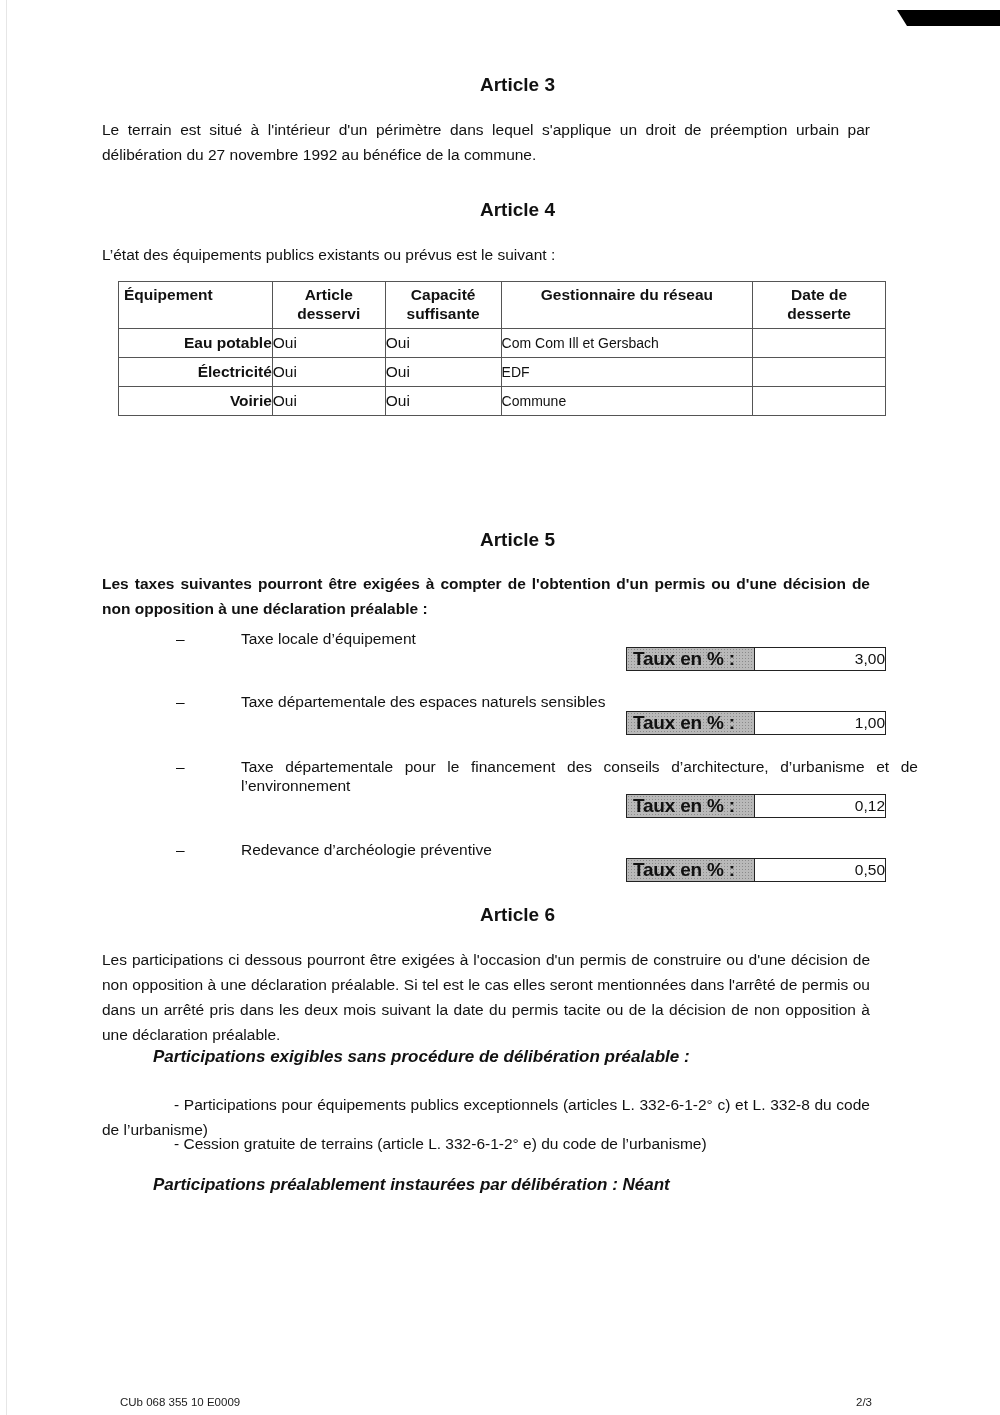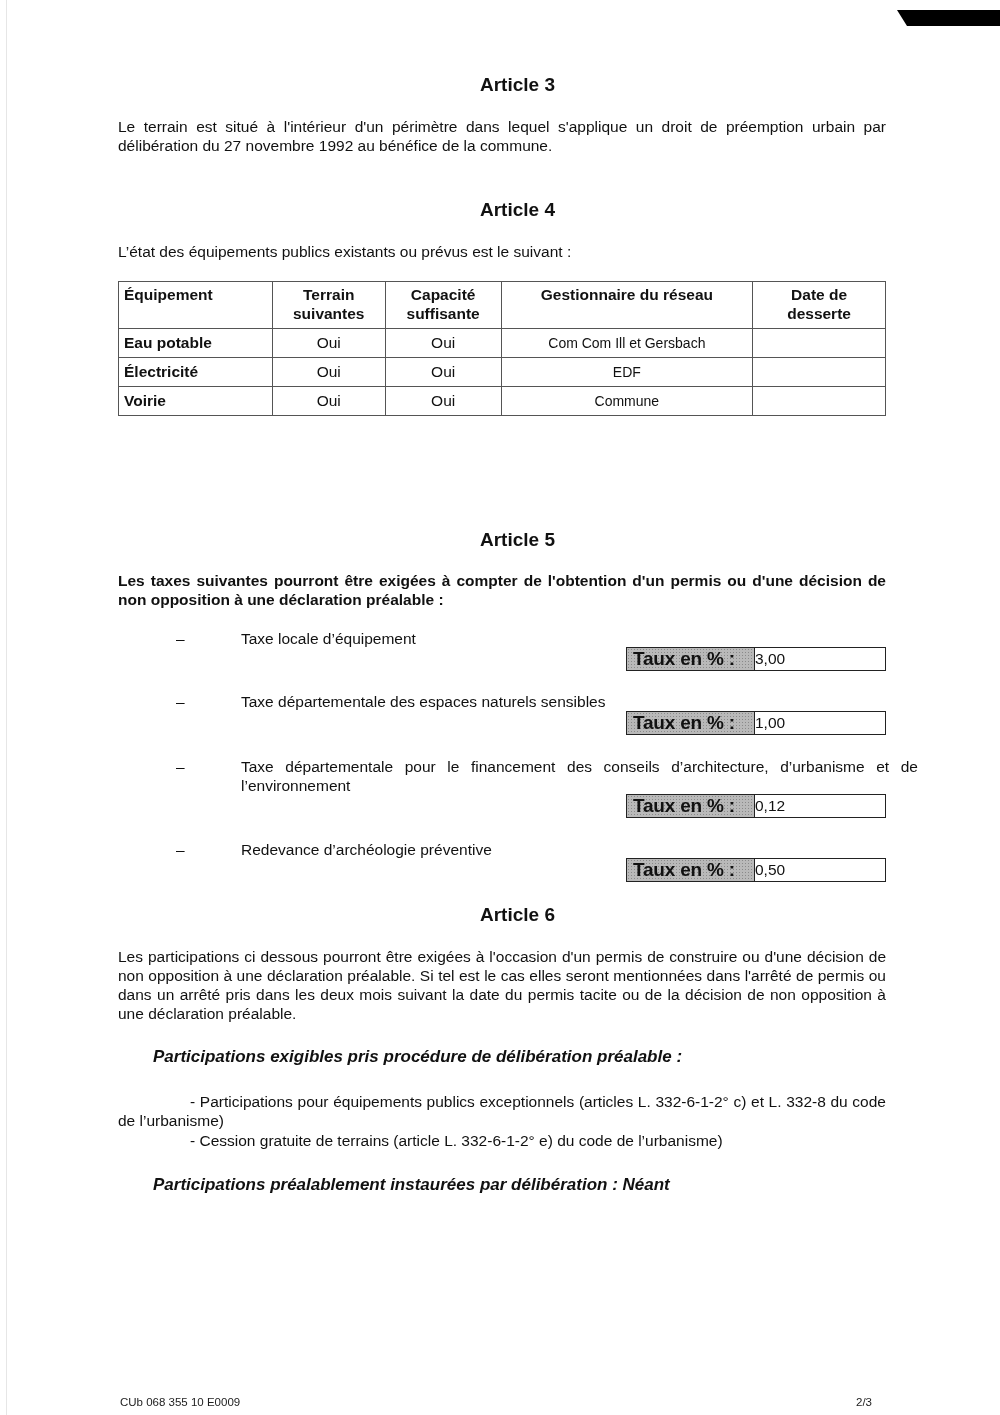--- a/index.html
+++ b/index.html
@@ -1,37 +1,37 @@
 <!DOCTYPE html>
 <html><head>
 <meta charset="utf-8">
 <style>
   html, body { margin: 0; padding: 0; background: #ffffff; }
   body { width: 1000px; height: 1415px; position: relative; overflow: hidden;
          font-family: "Liberation Sans", sans-serif; color: #111; }
   .page-mark { position: absolute; top: 10px; left: 897px; width: 103px; height: 16px; }
   .leftedge { position: absolute; left: 6px; top: 0; width: 1px; height: 1415px; background: #e6e6e6; }
   h2 { margin: 0; font-size: 19px; font-weight: bold; text-align: center; position: absolute; left: 0; width: 1035px; }
-  .para { position: absolute; left: 118px; width: 768px; font-size: 15.5px; line-height: 19px; }
+  .para { position: absolute; left: 102px; width: 768px; font-size: 15.5px; line-height: 25px; }
   .justify { text-align: justify; text-align-last: left; }
   table.eq { position: absolute; left: 118px; top: 281px; width: 768px; border-collapse: collapse; font-size: 15.5px; }
   table.eq td, table.eq th { border: 1px solid #555; padding: 0; }
   table.eq th { font-weight: bold; text-align: center; vertical-align: top; line-height: 19px; padding-top: 3px; padding-bottom: 3px; height: 40px; }
   table.eq th.first { text-align: left; padding-left: 5px; }
-  table.eq td { height: 28px; text-align: center; vertical-align: middle; }
-  table.eq td.name { text-align: left; padding-left: 5px; font-weight: bold; }
+  table.eq td { height: 28px; vertical-align: middle; }
+  table.eq td.name { text-align: right; padding-left: 5px; font-weight: bold; }
   table.eq td.gest { font-size: 14px; }
   .tax-item { position: absolute; left: 176px; font-size: 15.5px; line-height: 19px; }
   .tax-item .dash { position: absolute; left: 0; }
   .tax-item .txt { position: absolute; left: 33px; width: 677px; text-align: justify; text-align-last: left; margin-left: 32px; }
   .rate-box { position: absolute; left: 626px; width: 258px; height: 22px; border: 1.5px solid #222; display: flex; font-size: 15.5px; }
   .rate-label { width: 128px; background: #b9b9b9;
     background-image: radial-gradient(#8a8a8a 0.7px, transparent 0.8px); background-size: 3px 3px;
     font-weight: bold; font-size: 19px; line-height: 22px; padding-left: 6px; box-sizing: border-box; border-right: 1.5px solid #222; letter-spacing: -0.2px; }
-  .rate-value { flex: 1; text-align: left; line-height: 22px; }
+  .rate-value { flex: 1; text-align: right; line-height: 22px; }
   .subhead { position: absolute; left: 153px; font-size: 17px; font-weight: bold; font-style: italic; }
   .footer { position: absolute; top: 1396px; font-size: 11.5px; color: #222; }
 </style>
 </head>
 <body>
 
 <div class="leftedge"></div>
 <svg class="page-mark" viewBox="0 0 103 16">
   <polygon points="0,0 103,0 103,16 10,16" fill="#000"></polygon>
 </svg>
@@ -46,21 +46,21 @@
   <colgroup>
     <col style="width:154px">
       <col style="width:113px">
       <col style="width:116px">
       <col style="width:252px">
       <col style="width:133px">
   </colgroup>
   <tbody>
       <tr>
     <th class="first">Équipement</th>
-    <th><span style="display:inline-block;width:80px;">Terrain suivantes</span></th>
+    <th><span style="display:inline-block;width:80px;">Article desservi</span></th>
     <th><span style="display:inline-block;width:80px;">Capacité suffisante</span></th>
     <th>Gestionnaire du réseau</th>
     <th><span style="display:inline-block;width:80px;">Date de desserte</span></th>
   </tr>
   <tr>
     <td class="name">Eau potable</td>
     <td>Oui</td>
     <td>Oui</td>
     <td class="gest">Com Com Ill et Gersbach</td>
     <td></td>
@@ -117,21 +117,21 @@
   <span class="txt">Redevance d’archéologie préventive</span>
 </div>
 <div class="rate-box" style="top:858px;">
   <div class="rate-label">Taux en % :</div>
   <div class="rate-value">0,50</div>
 </div>
 
 <h2 style="top:904px;">Article 6</h2>
 <div class="para justify" style="top:947px;">Les participations ci dessous pourront être exigées à l'occasion d'un permis de construire ou d'une décision de non opposition à une déclaration préalable. Si tel est le cas elles seront mentionnées dans l'arrêté de permis ou dans un arrêté pris dans les deux mois suivant la date du permis tacite ou de la décision de non opposition à une déclaration préalable.</div>
 
-<div class="subhead" style="top:1047px;">Participations exigibles pris procédure de délibération préalable :</div>
+<div class="subhead" style="top:1047px;">Participations exigibles sans procédure de délibération préalable :</div>
 
 <div class="para justify" style="top:1092px; text-indent:72px;">- Participations pour équipements publics exceptionnels (articles L. 332-6-1-2° c) et L. 332-8 du code de l’urbanisme)</div>
 <div class="para" style="top:1131px; text-indent:72px;">- Cession gratuite de terrains (article L. 332-6-1-2° e) du code de l’urbanisme)</div>
 
 <div class="subhead" style="top:1175px;">Participations préalablement instaurées par délibération : Néant</div>
 
 <div class="footer" style="left:120px;">CUb 068 355 10 E0009</div>
 <div class="footer" style="left:856px;">2/3</div>
 
 </body></html>

